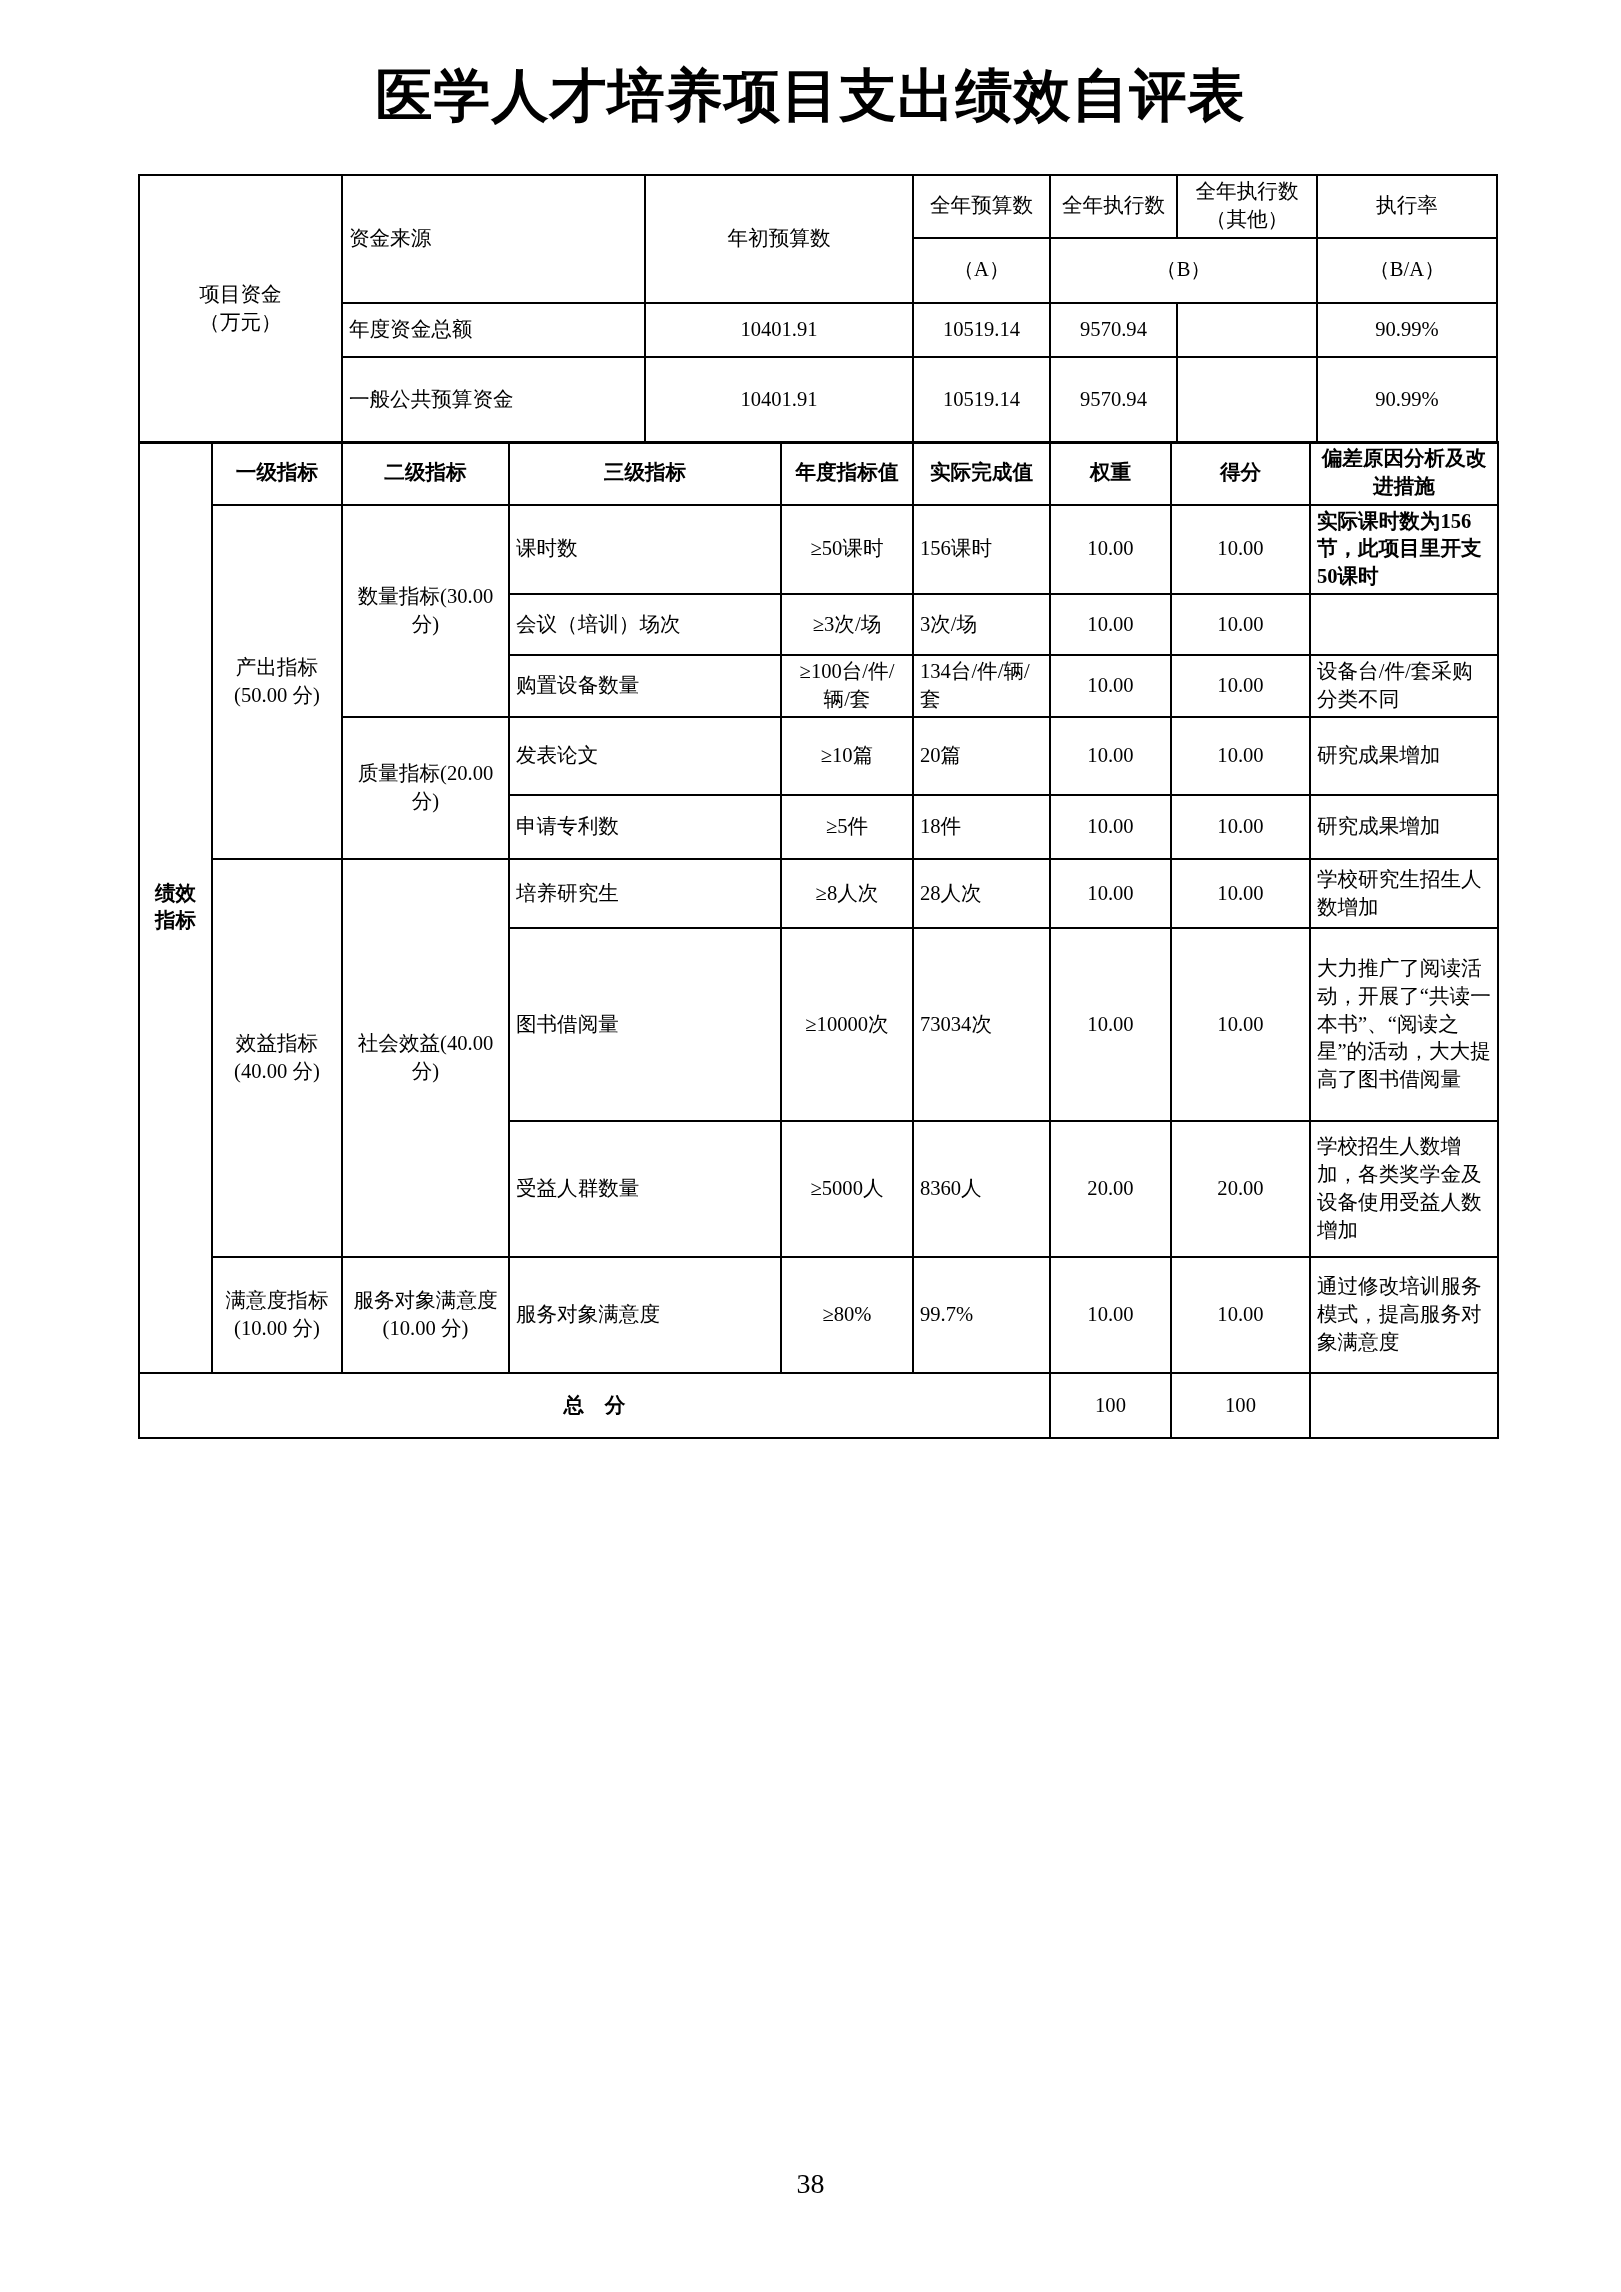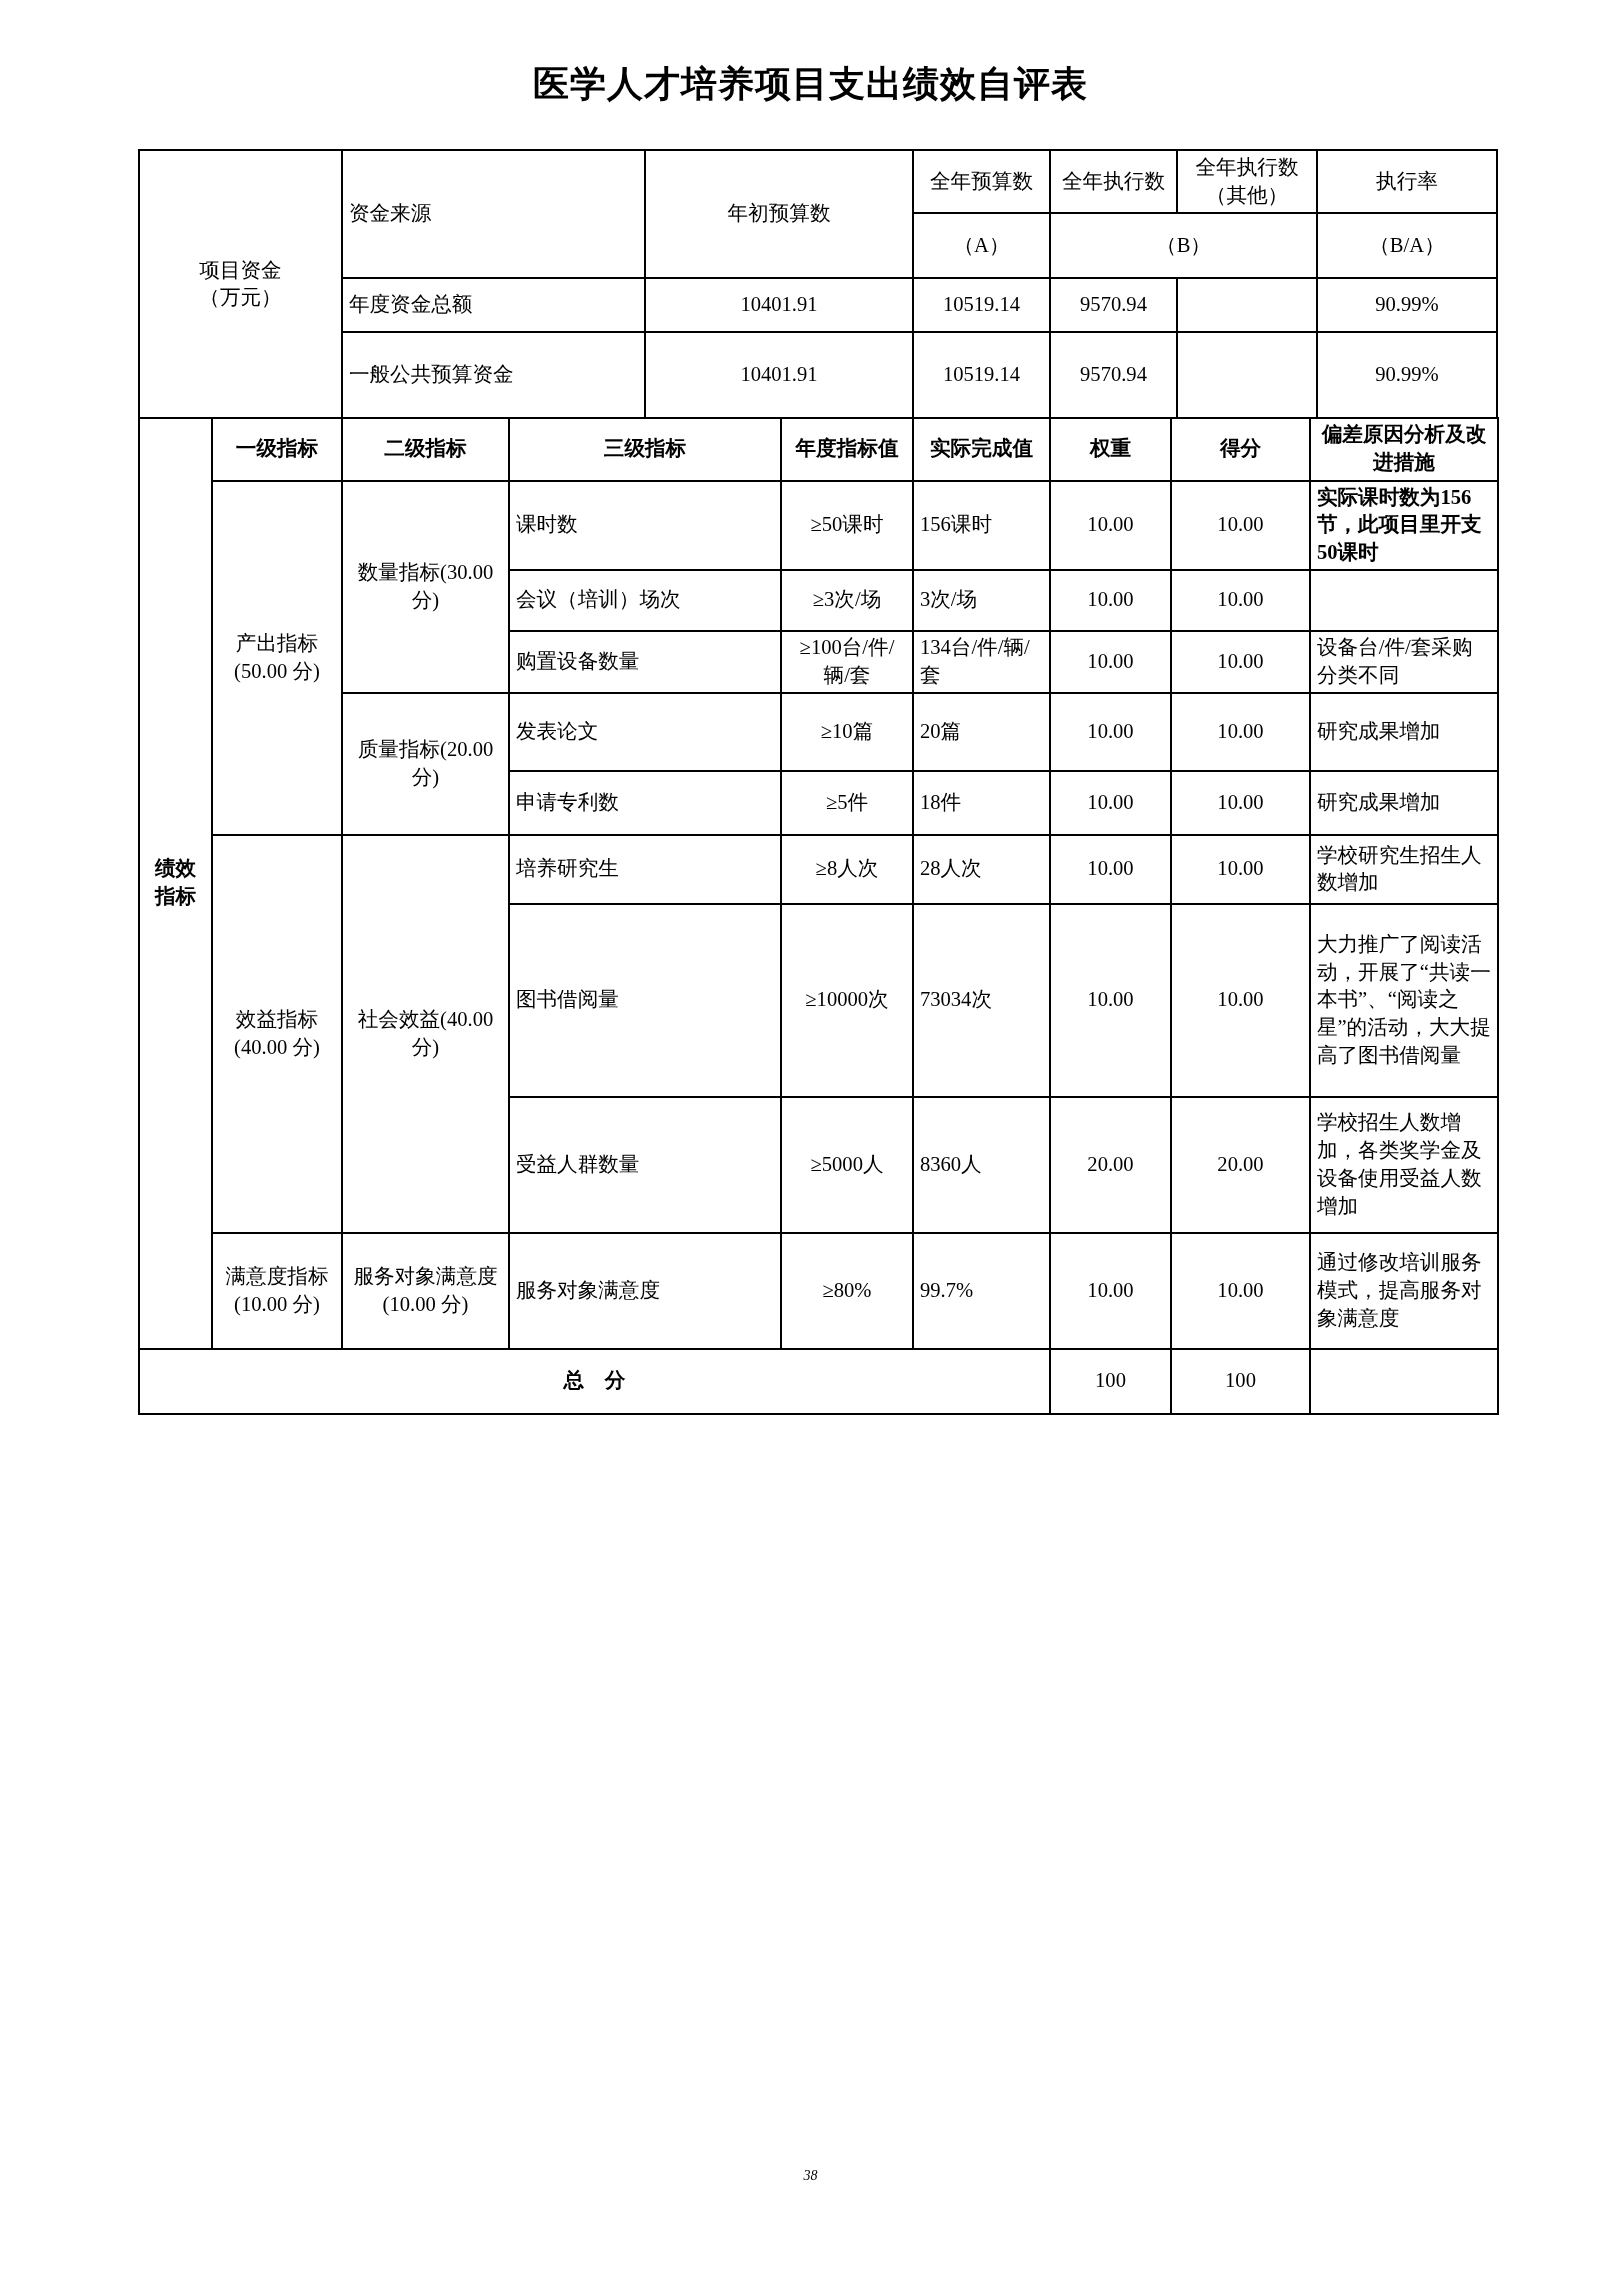--- a/index.html
+++ b/index.html
@@ -9,21 +9,21 @@
     position:relative;
     background:#ffffff;
     color:#000;
     font-family:"Liberation Serif","DejaVu Serif",serif;
   }
   .title{
     margin:63px 0 0 0;
     text-align:center;
     font-family:"Liberation Sans","DejaVu Sans",sans-serif;
     font-weight:bold;
-    font-size:36px;
+    font-size:57px;
     line-height:1.15;
     letter-spacing:1px;
   }
   table.tbl{
     border-collapse:collapse;
     table-layout:fixed;
     margin-left:138px;
     border:2.9px solid #000;
   }
   table.funding{margin-top:45px;}
@@ -42,22 +42,21 @@
   .side{padding:0;font-size:21.6px;}
   .w4{display:inline-block;width:88px;}
   .pad-wide{padding:0 15.7px;}
   .remark{word-break:break-all;text-align:left;}
   .pageno{
     position:absolute;
     top:2168px;
     left:0;
     width:100%;
     text-align:center;
-    font-size:14px;
-    font-style:italic;
+    font-size:28px;
   }
 </style>
 </head>
 <body>
 
 <div>
 
   <h1 class="title">医学人才培养项目支出绩效自评表</h1>
 
   <table class="tbl funding">

